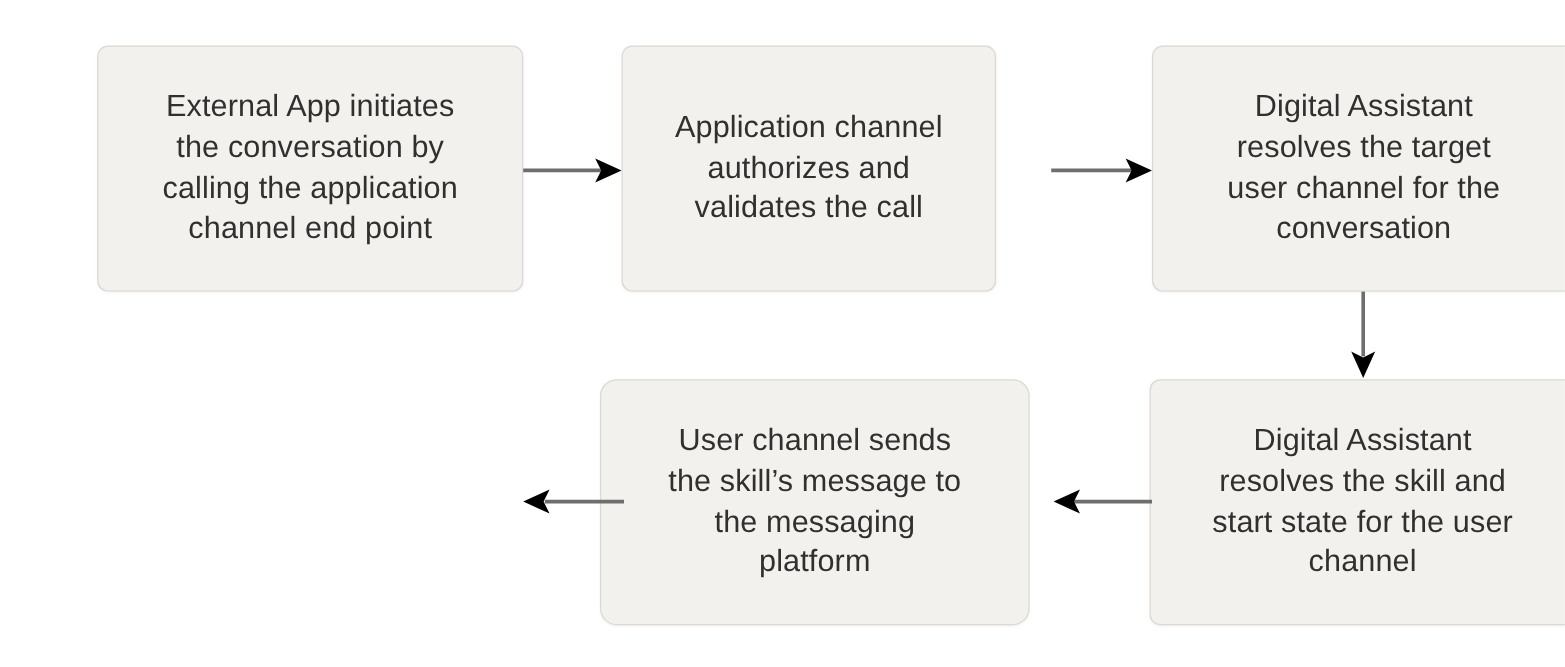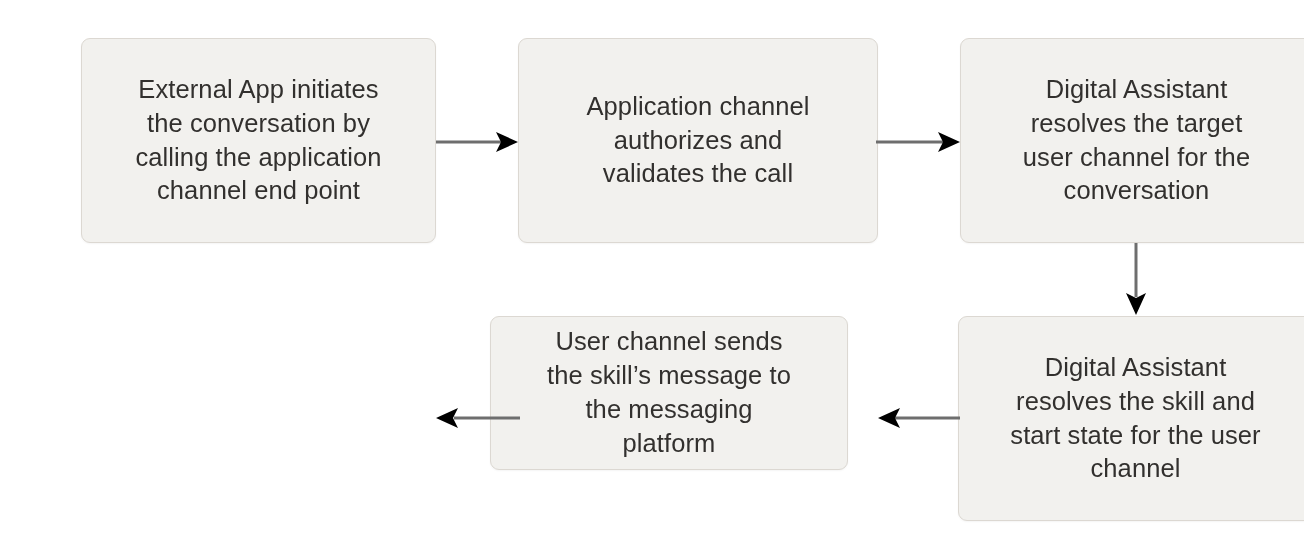--- a/index.html
+++ b/index.html
@@ -35,25 +35,25 @@
     padding: 6px 16px;
     box-shadow: 0 1px 2px rgba(0,0,0,0.045);
   }
   .node-label {
     display: block;
     width: 100%;
     white-space: pre-line;
   }
   
   #node-1 { left: 33px;  top: 38px;  width: 355px; height: 205px; }
-  #node-2 { left: 470px; top: 38px;  width: 360px; height: 205px; }
+  #node-2 { left: 470px; top: 38px;  width: 312px; height: 205px; }
   #node-3 { left: 912px; top: 38px;  width: 353px; height: 205px; }
   
   #node-6 { left: 33px;  top: 316px; width: 355px; height: 205px; }
-  #node-5 { left: 442px; top: 316px; width: 358px; height: 154px; }
+  #node-5 { left: 452px; top: 316px; width: 358px; height: 205px; border-radius: 14px; }
   #node-4 { left: 910px; top: 316px; width: 355px; height: 205px; }
 
   .edge {
     position: absolute;
     overflow: visible;
   }
   .edge line {
     stroke: #6e6e6e;
     stroke-width: 3;
   }

